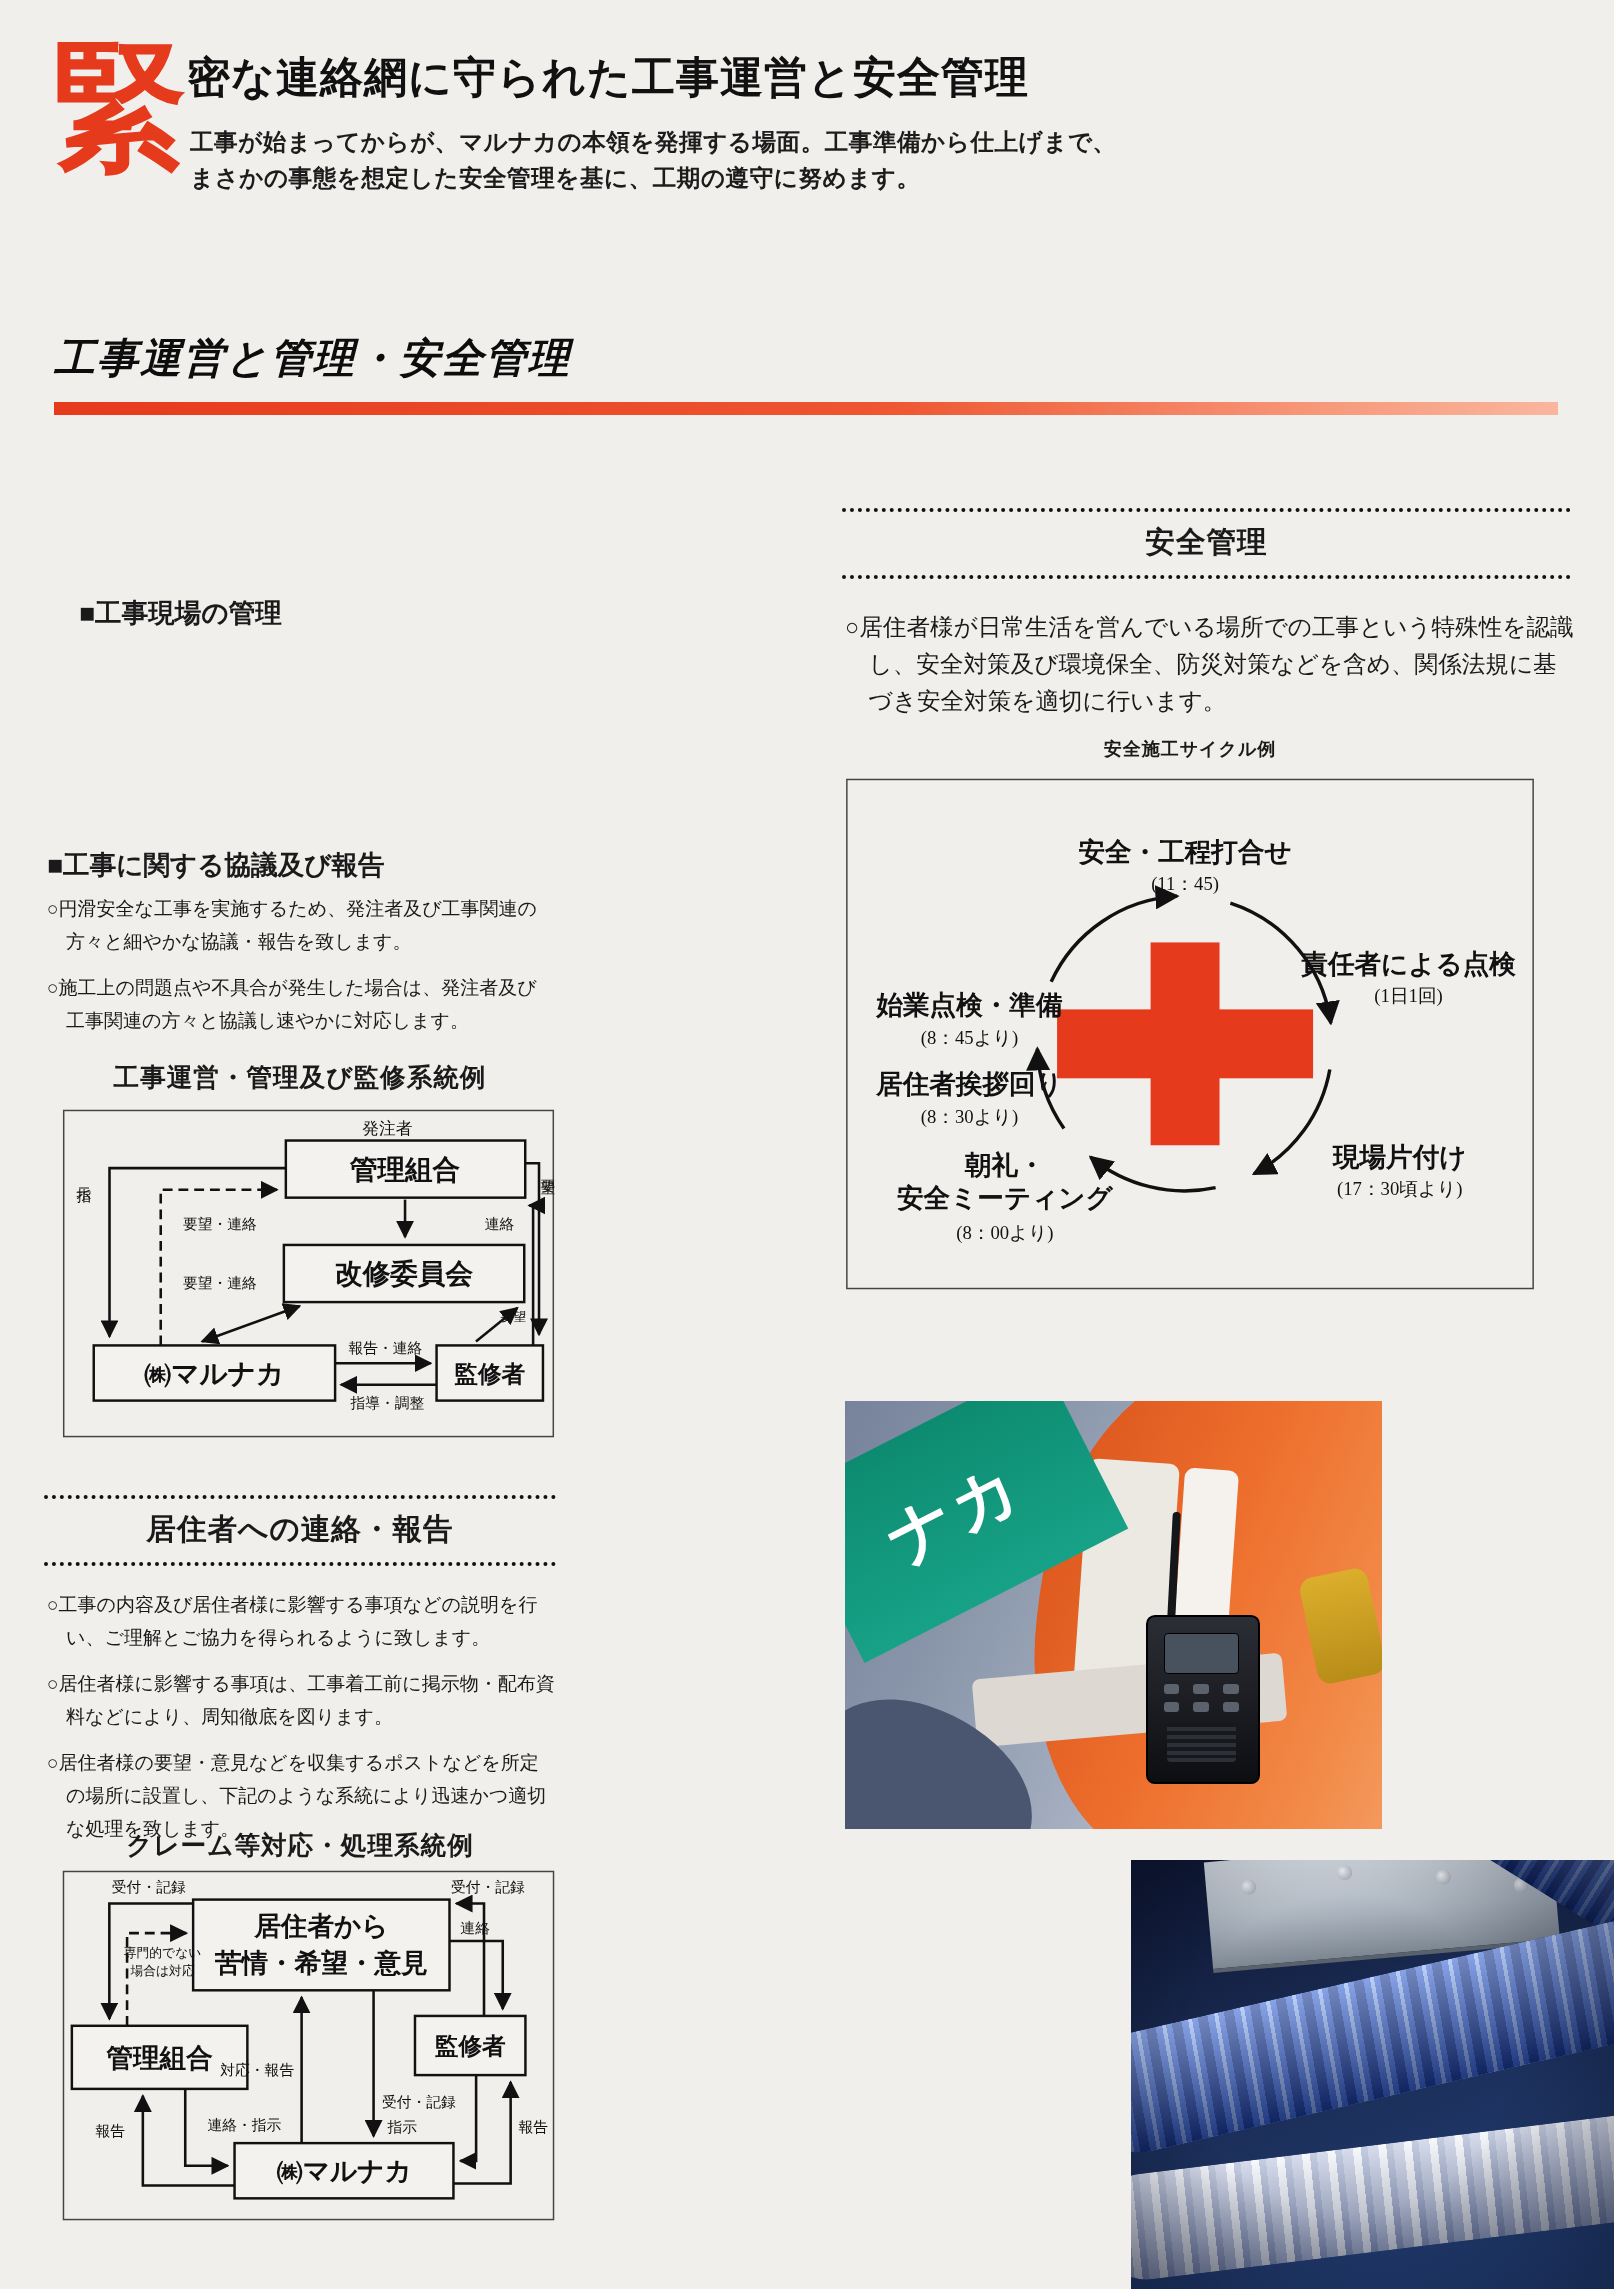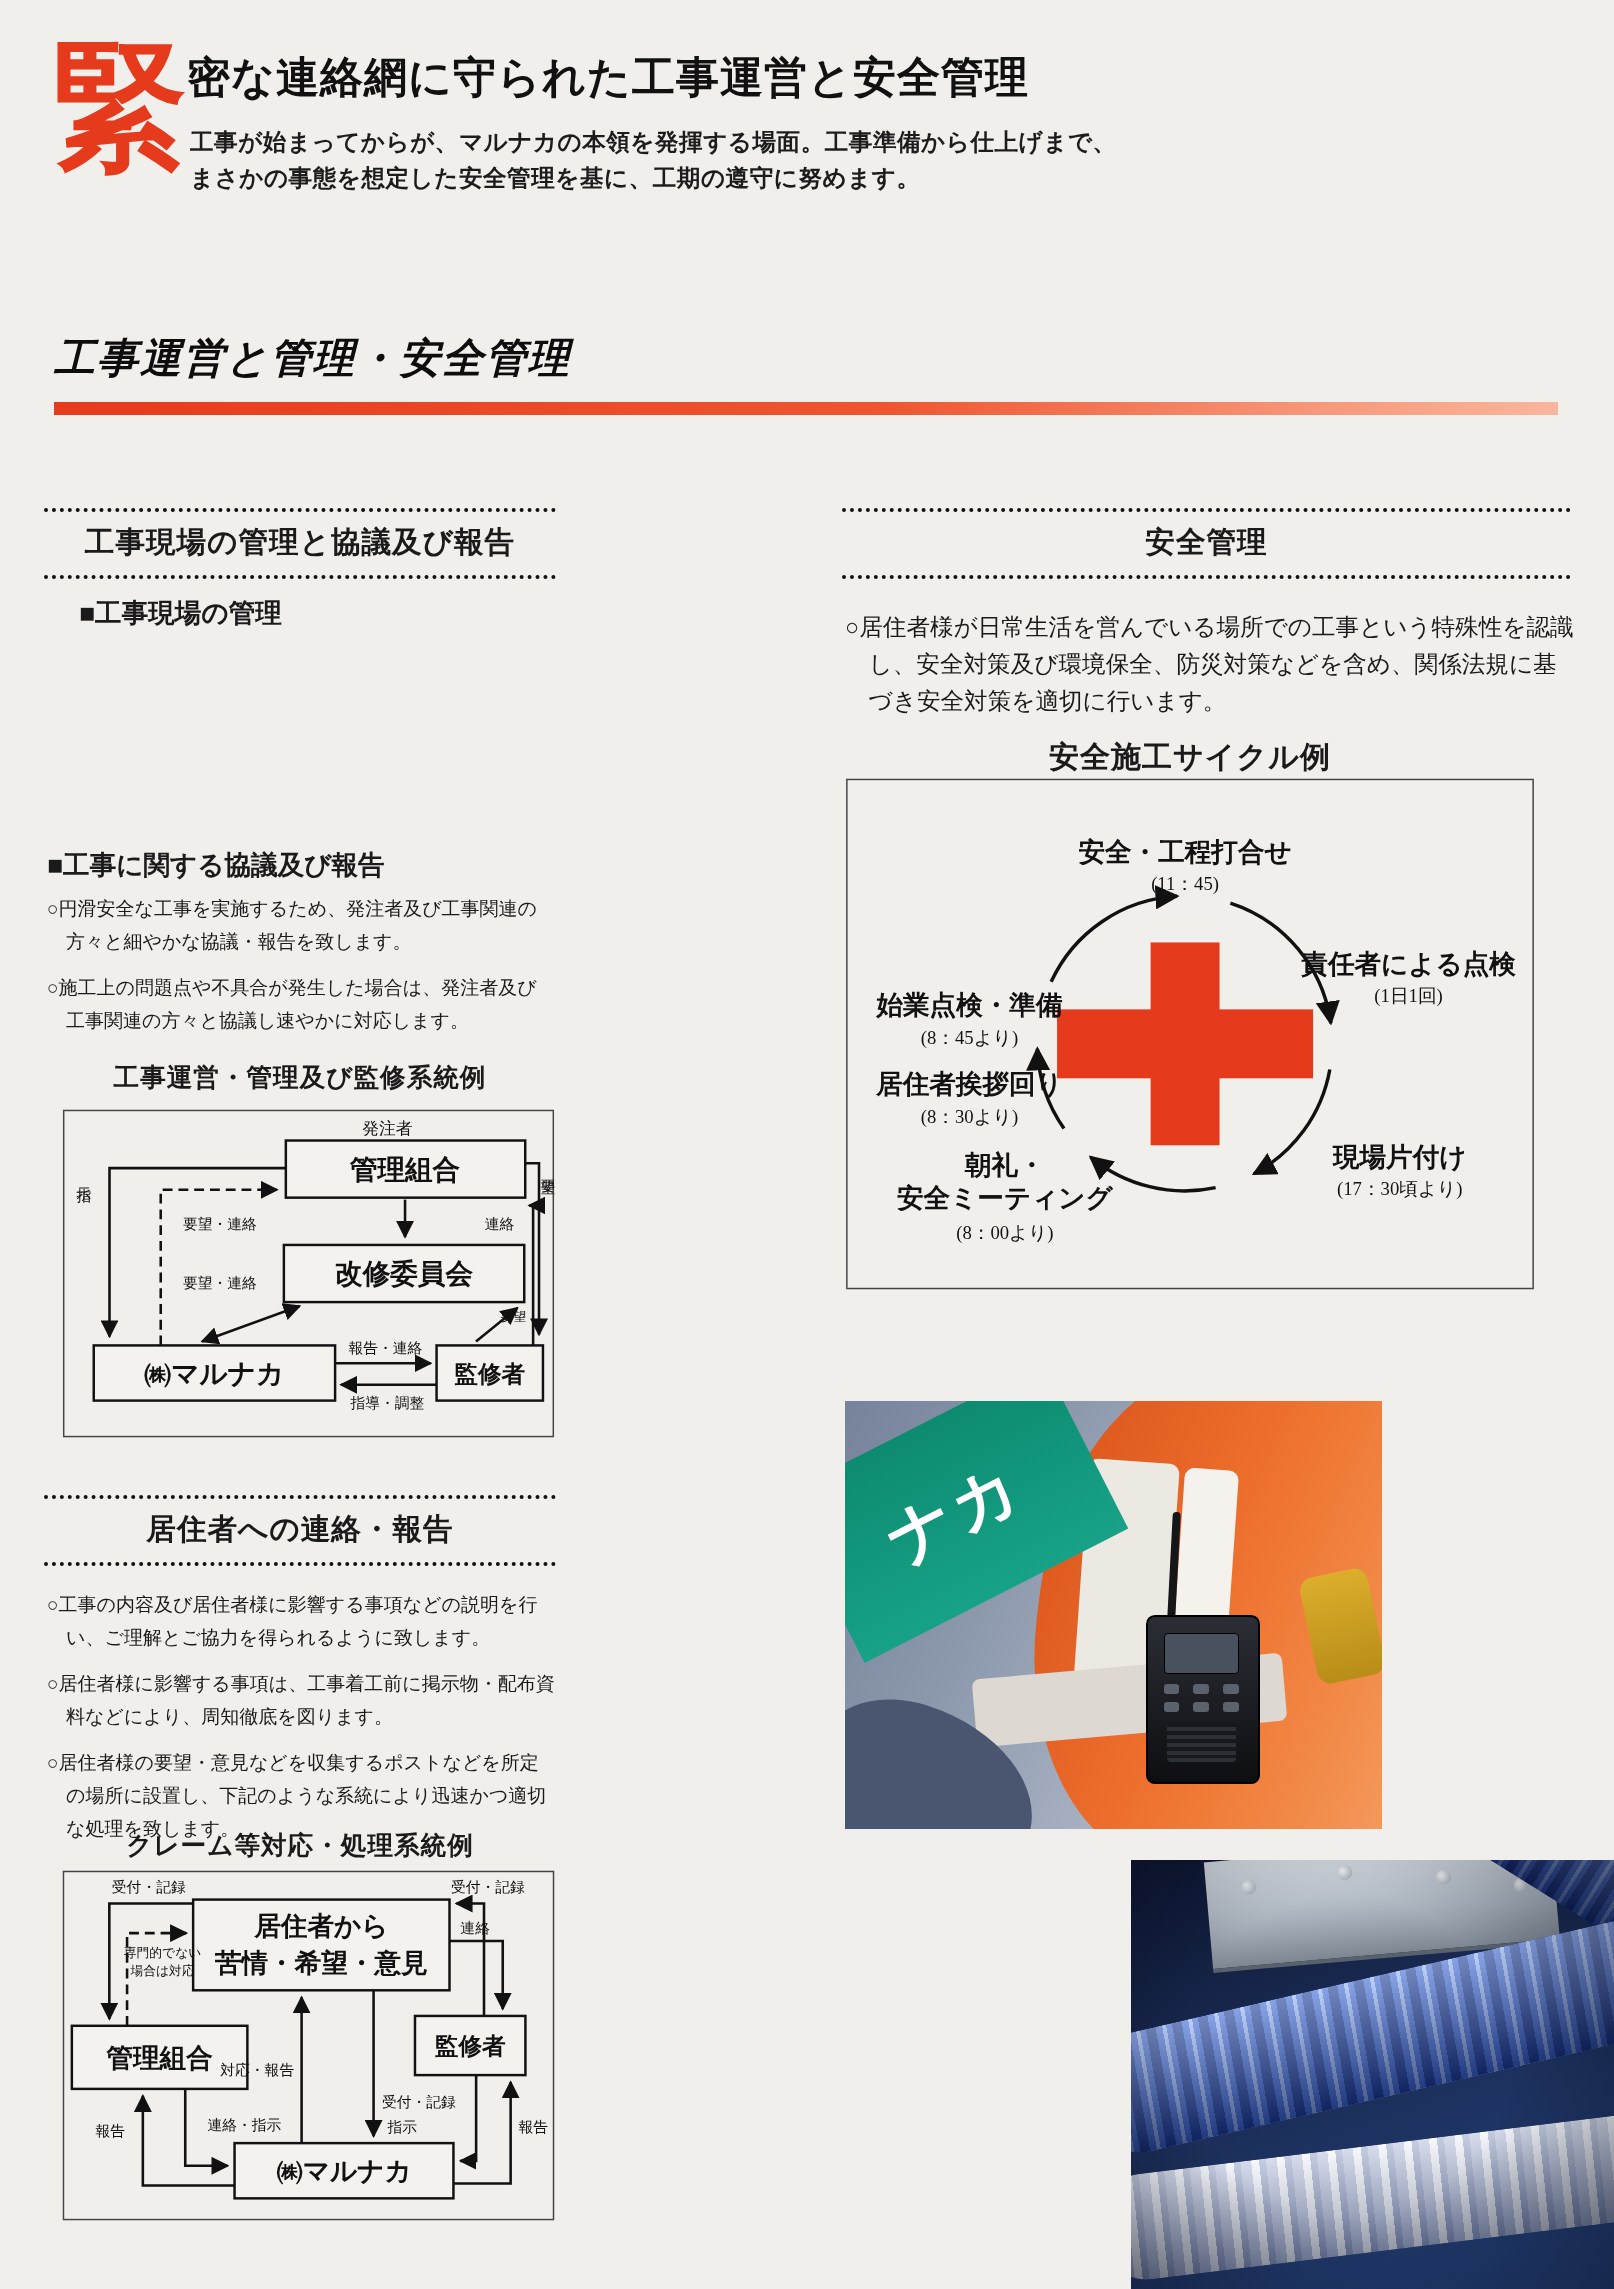--- a/index.html
+++ b/index.html
@@ -43,21 +43,21 @@
   .sub2{left:47px;top:847px;}
   .bullets{font-family:"Liberation Serif","DejaVu Serif",serif;}
   .bullets p{margin:0 0 12.8px 0;padding-left:1em;text-indent:-1em;}
   .bl1{left:47px;top:638px;width:508px;font-size:19px;line-height:33px;}
   .bl2{left:47px;top:892px;width:508px;font-size:19px;line-height:33px;}
   .bl3{left:47px;top:1588px;width:508px;font-size:19px;line-height:33px;}
   .br1{left:845px;top:593px;width:729px;font-size:23.6px;line-height:37px;margin-top:16px;}
   .diagram-title{margin:0;text-align:center;font-size:25.6px;font-weight:900;letter-spacing:1px;}
   .d1t{left:44px;top:1060px;width:512px;}
   .d2t{left:44px;top:1828px;width:512px;}
-  .ct{left:845px;top:737px;width:690px;font-size:30px;}
+  .ct{left:845px;top:737px;width:690px;font-size:18px;}
   
   svg text{font-family:"Liberation Serif","DejaVu Serif",serif;fill:#111;}
   svg .node-label{font-family:"Liberation Sans","DejaVu Sans",sans-serif;font-weight:900;}
   svg .edge-label{font-size:15px;}
   svg .small-label{font-size:13px;}
   svg .vert{writing-mode:vertical-rl;text-orientation:upright;}
   svg .box{fill:#f4f2ef;stroke:#111;stroke-width:2.5;}
   svg .edge{fill:none;stroke:#111;stroke-width:2.6;}
   svg .edge.dashed{stroke-dasharray:10 6;}
   svg .frame{fill:none;stroke:#444;stroke-width:1.5;}
@@ -113,23 +113,20 @@
 
 <div class="page">
 
   <div class="abs kanji-badge">緊</div>
   <h1 class="abs headline">密な連絡網に守られた工事運営と安全管理</h1>
   <p class="abs intro intro1">工事が始まってからが、マルナカの本領を発揮する場面。工事準備から仕上げまで、</p>
   <p class="abs intro intro2">まさかの事態を想定した安全管理を基に、工期の遵守に努めます。</p>
   <h2 class="abs section-title">工事運営と管理・安全管理</h2>
   <div class="abs red-bar"></div>
 
-  <div class="abs dotted-box db-left1">
-    <div class="t">工事現場の管理と協議及び報告</div>
-  </div>
   <h3 class="abs subhead sub1">■工事現場の管理</h3>
   <h3 class="abs subhead sub2">■工事に関する協議及び報告</h3>
   <div class="abs bullets bl2">
     <p>○円滑安全な工事を実施するため、発注者及び工事関連の方々と細やかな協議・報告を致します。</p>
     <p>○施工上の問題点や不具合が発生した場合は、発注者及び工事関連の方々と協議し速やかに対応します。</p>
   </div>
 
   <h4 class="abs diagram-title d1t">工事運営・管理及び監修系統例</h4>
   <svg class="abs" style="left:62px;top:1109px;" width="493" height="331" viewBox="0 0 500 336">
     <defs>

